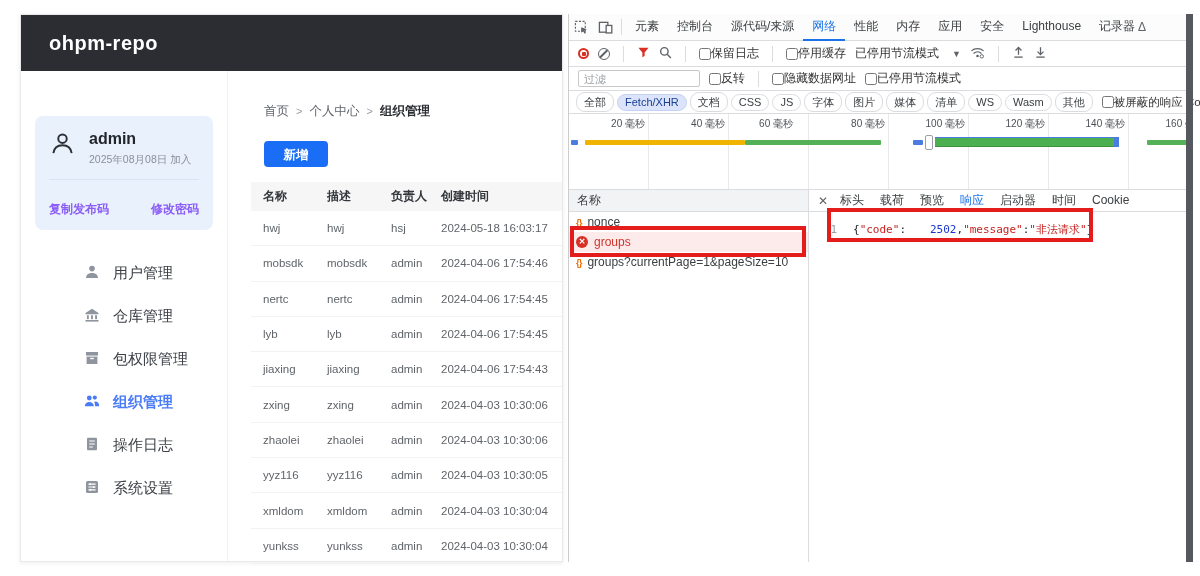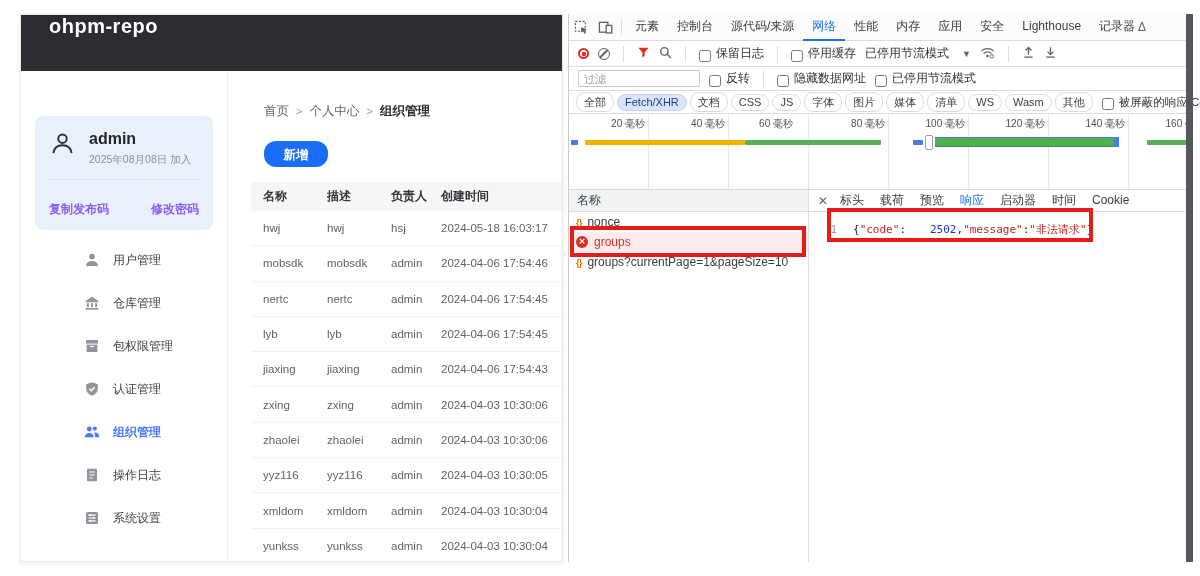--- a/index.html
+++ b/index.html
@@ -7,52 +7,52 @@
   body {
     width:1200px; height:576px; position:relative; overflow:hidden;
     background:#ffffff; font-family:"Liberation Sans", sans-serif; color:#333;
   }
   
   .app-window {
     position:absolute; left:20px; top:14px; width:543px; height:548px;
     background:#fff; border:1px solid #e9e9e9; box-shadow:0 1px 5px rgba(0,0,0,.07);
   }
   .app-header {
-    height:56px; background:#2b2d33; color:#fff; display:flex; 
+    height:56px; background:#2b2d33; color:#fff; display:flex; align-items:center;
     padding-left:28px; font-size:20px; font-weight:bold; letter-spacing:.5px;
   }
   .app-body { display:flex; height:490px; }
   .sidebar { width:208px; border-right:1px solid #f1f1f1; background:#fff; }
   .user-card {
     margin:45px 14px 0 14px; background:#e9f1fc; border-radius:8px;
     padding:14px 14px 12px 14px;
   }
   .user-row { display:flex; align-items:flex-start; gap:13px; }
   .user-name { font-size:16px; font-weight:bold; color:#23262b; line-height:18px; }
   .user-joined { font-size:10.5px; color:#8b9098; margin-top:5px; }
   .card-divider { border-top:1px solid #d8e3f4; margin:12px 0 9px; }
   .card-links { display:flex; justify-content:space-between; font-size:12px; }
   .card-links span { color:#8b5cf6; font-weight:bold; cursor:pointer;margin-top:12px; }
   .menu { margin-top:22px; }
   .menu-item {
-    height:43px; display:flex; align-items:flex-start; gap:13px; padding-left:63px;
-    font-size:12px; color:#3c4046; cursor:pointer;
+    height:43px; display:flex; align-items:center; gap:13px; padding-left:63px;
+    font-size:15px; color:#3c4046; cursor:pointer;
   }
   .menu-item svg { flex:0 0 auto; }
   .menu-item .mi { fill:#8f959e; }
   .menu-item.active { color:#4a7bf7; font-weight:bold; }
   .menu-item.active .mi { fill:#4a7bf7; }
   .content { flex:1; position:relative; }
   .breadcrumb { margin:32px 0 0 36px; font-size:12.5px; color:#60646b; }
   .breadcrumb .sep { color:#9aa0a6; margin:0 7px; font-size:11px; }
   .breadcrumb .current { color:#2b2e33; font-weight:bold; }
   .btn-add {
     display:block; margin:21px 0 0 36px; width:64px; height:26px; line-height:26px;
     background:#1a6ef5; color:#fff; font-size:12.5px; text-align:center;
-    border-radius:12px; border:none; cursor:pointer; font-weight:bold;
+    border-radius:4px; border:none; cursor:pointer; font-weight:bold;
   }
   .org-table { margin:15px 0 0 23px; width:311px; font-size:11.5px; }
   .t-row { display:grid; grid-template-columns:64px 64px 50px 1fr; align-items:center; padding-left:12px; }
   .t-head { height:29px; background:#f6f6f7; color:#33363b; font-weight:bold; font-size:12px; }
   .t-body .t-row { height:35.3px; color:#606469; border-bottom:1px solid #f2f2f2; }
   
   .devtools {
     position:absolute; left:568px; top:14px; width:618px; height:548px;
     background:#fff; border-left:1px solid #ccc; font-size:12px; color:#333;
   }
@@ -61,21 +61,21 @@
   .dt-sep { width:1px; height:16px; background:#dadce0; margin:0 4px; }
   .tabs-list, .chips-list, .dtabs-list { display:contents; }
   .dt-tab { padding:0 9px; line-height:25px; height:27px; white-space:nowrap; cursor:pointer; color:#3c4043; }
   .dt-tab.active { color:#1a73e8; box-shadow:inset 0 -2px 0 #1a73e8; }
   .recorder-flask { color:#5f6368; font-size:12px; margin-left:-6px; padding-right:6px; cursor:pointer; }
   .dt-toolbar { height:26px; display:flex; align-items:center; gap:9px; padding:0 9px; border-bottom:1px solid #dadce0; }
   .rec-icon { width:11px; height:11px; border:2px solid #d93025; border-radius:50%; position:relative; cursor:pointer; }
   .rec-icon::after { content:""; position:absolute; inset:1.5px; background:#d93025; border-radius:1px; }
   .clear-icon { width:12px; height:12px; border:1.5px solid #5f6368; border-radius:50%; position:relative; cursor:pointer; }
   .clear-icon::after { content:""; position:absolute; left:-1px; top:4px; width:11px; height:1.5px; background:#5f6368; transform:rotate(-45deg); }
-  .chk { display:flex; align-items:flex-end; gap:5px; white-space:nowrap; }
+  .chk { display:flex; align-items:center; white-space:nowrap; }
   input[type=checkbox] { width:12px; height:12px; margin:0; accent-color:#1a73e8; }
   .throttle { display:flex; align-items:center; gap:13px; white-space:nowrap; cursor:pointer; }
   .caret { color:#5f6368; font-size:9px; }
   .dt-filterrow { height:24px; display:flex; align-items:center; gap:9px; padding:0 9px; border-bottom:1px solid #dadce0; }
   .filter-input { width:122px; height:17px; border:1px solid #c8c8c8; border-radius:2px; font-size:11px; padding:0 5px; color:#333; font-family:"Liberation Sans",sans-serif; }
   .filter-input::placeholder { color:#9aa0a6; }
   .dt-chiprow { height:23px; display:flex; align-items:center; gap:3px; padding:0 7px; border-bottom:1px solid #dadce0; font-size:11px; }
   .chip { padding:1.5px 7px; border:1px solid #dadce0; border-radius:9px; background:#fff; color:#3c4043; white-space:nowrap; cursor:pointer; }
   .chip.selected { background:#dbe4fb; border-color:#c3d2f3; color:#1a3f91; }
   .chk-chip { margin-left:6px; font-size:11.5px; }
@@ -167,27 +167,20 @@
         <div class="menu-item">
           <span><svg width="16" height="16" viewBox="0 0 16 16">
                 <g class="mi">
                   <path d="M2 2h12v3.6H2z"></path>
                   <path d="M2.6 6.6h10.8V14H2.6z"></path>
                 </g>
                 <rect x="6.2" y="7.8" width="3.6" height="1.4" fill="#fff"></rect>
               </svg></span>
           <span>包权限管理</span>
         </div>
-        <div class="menu-item">
-          <span><svg width="16" height="16" viewBox="0 0 16 16">
-                <path class="mi" d="M8 1.2l5.8 2v4.4c0 3.9-2.7 6-5.8 7.2-3.1-1.2-5.8-3.3-5.8-7.2V3.2z"></path>
-                <path d="M5.4 7.8l1.9 1.9 3.3-3.5" stroke="#fff" stroke-width="1.5" fill="none"></path>
-              </svg></span>
-          <span>认证管理</span>
-        </div>
         <div class="menu-item active">
           <span><svg width="16" height="16" viewBox="0 0 16 16">
                 <g class="mi">
                   <circle cx="5.3" cy="5" r="2.4"></circle>
                   <circle cx="10.8" cy="4.6" r="2.1"></circle>
                   <path d="M.8 13.2c0-2.7 2-4.3 4.5-4.3s4.5 1.6 4.5 4.3z"></path>
                   <path d="M10.4 8.7c2.6-.5 4.8 1 4.8 4.5h-4z"></path>
                 </g>
               </svg></span>
           <span>组织管理</span>

